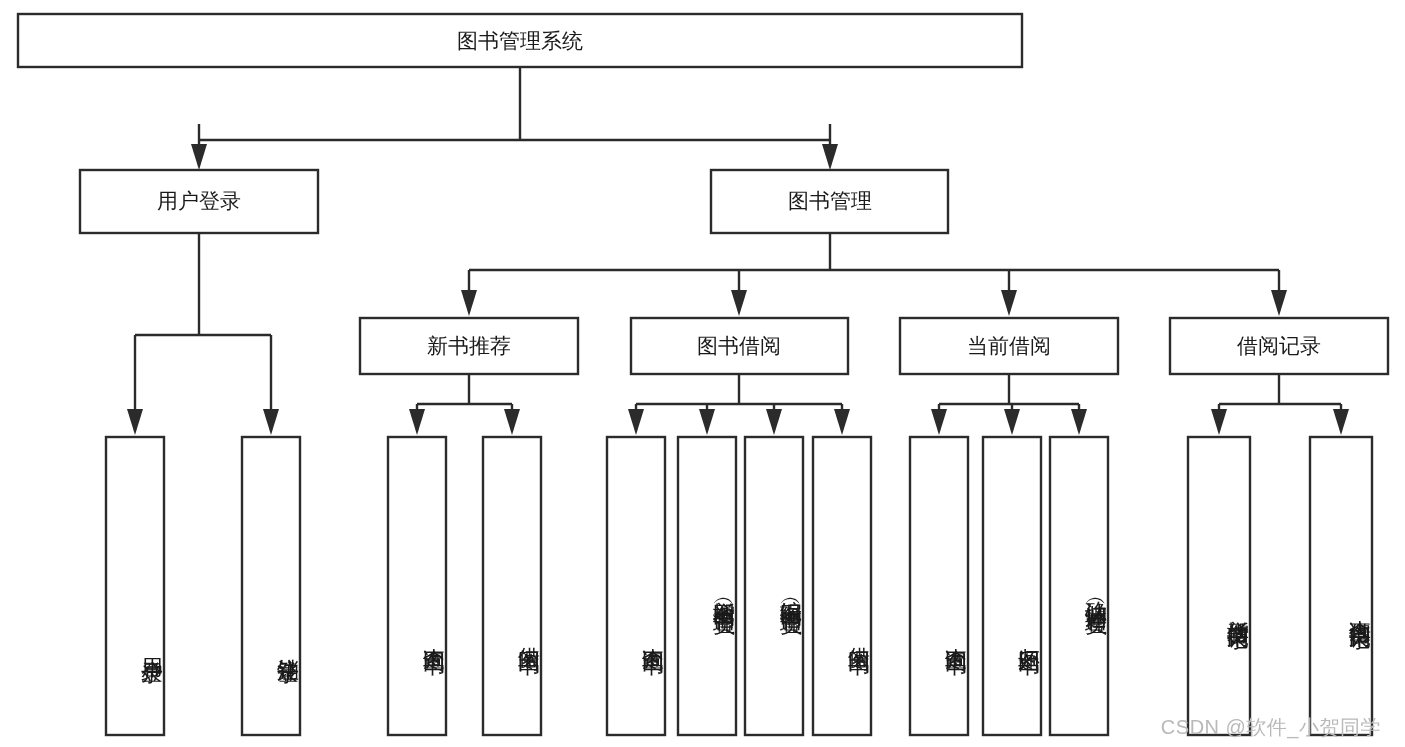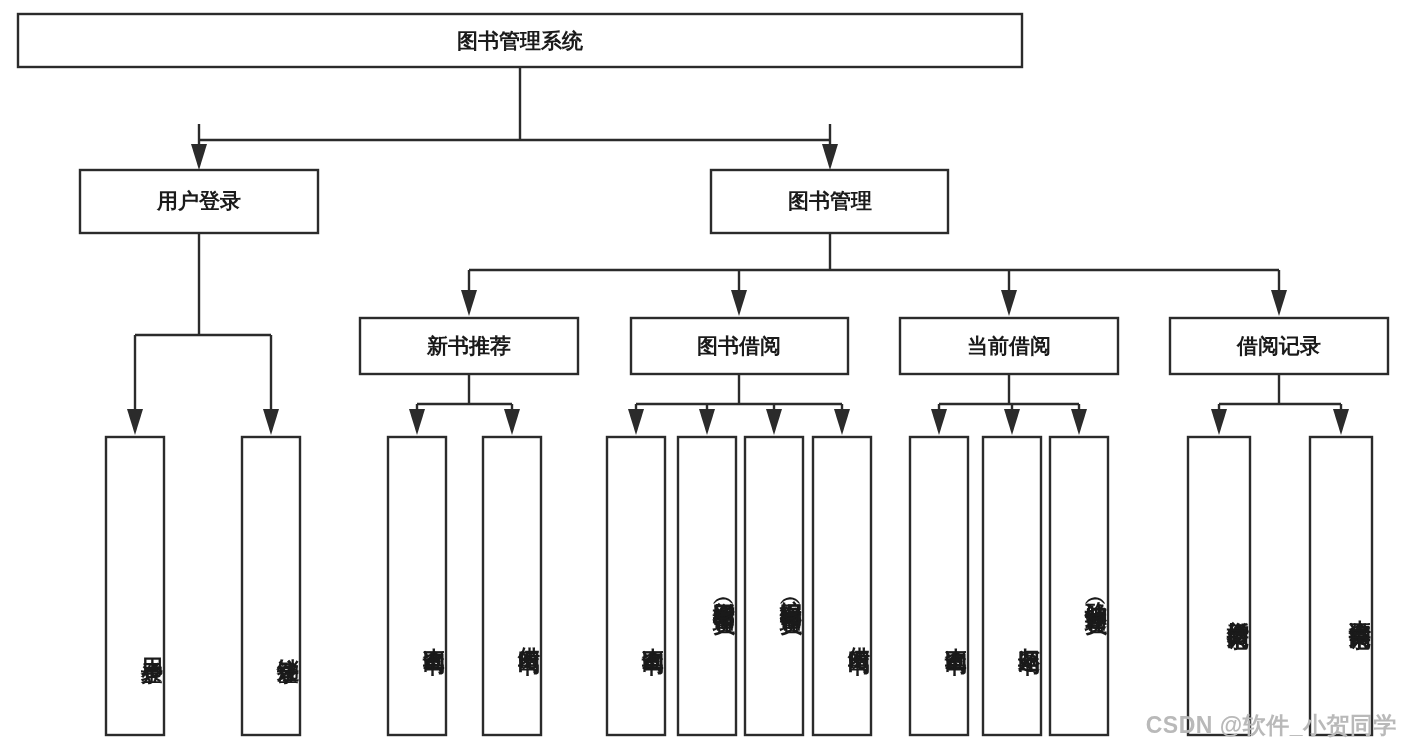--- a/index.html
+++ b/index.html
@@ -12,21 +12,20 @@
     width: 1405px;
     height: 747px;
     overflow: hidden;
     font-family: "Liberation Sans", "DejaVu Sans", sans-serif;
   }
   #diagram-root {
     position: relative;
     width: 1405px;
     height: 747px;
     background: #ffffff;
-    font-weight: bold;
   }
   svg.diagram-svg {
     position: absolute;
     left: 0;
     top: 0;
     width: 1405px;
     height: 747px;
     display: block;
   }
   .node-box {
@@ -62,24 +61,24 @@
     color: #1a1a1a;
     letter-spacing: 2px;
     display: flex;
     align-items: flex-start;
     justify-content: center;
     pointer-events: none;
     user-select: none;
   }
   .watermark {
     position: absolute;
-    right: 8px;
+    right: 24px;
     bottom: 6px;
     font-family: "Liberation Sans", "DejaVu Sans", sans-serif;
-    font-size: 23px;
+    font-size: 20px;
     color: #b9b9b9;
     letter-spacing: 0.5px;
     white-space: pre;
   }
 </style>
 </head>
 <body>
 
 <div id="diagram-root">
 

